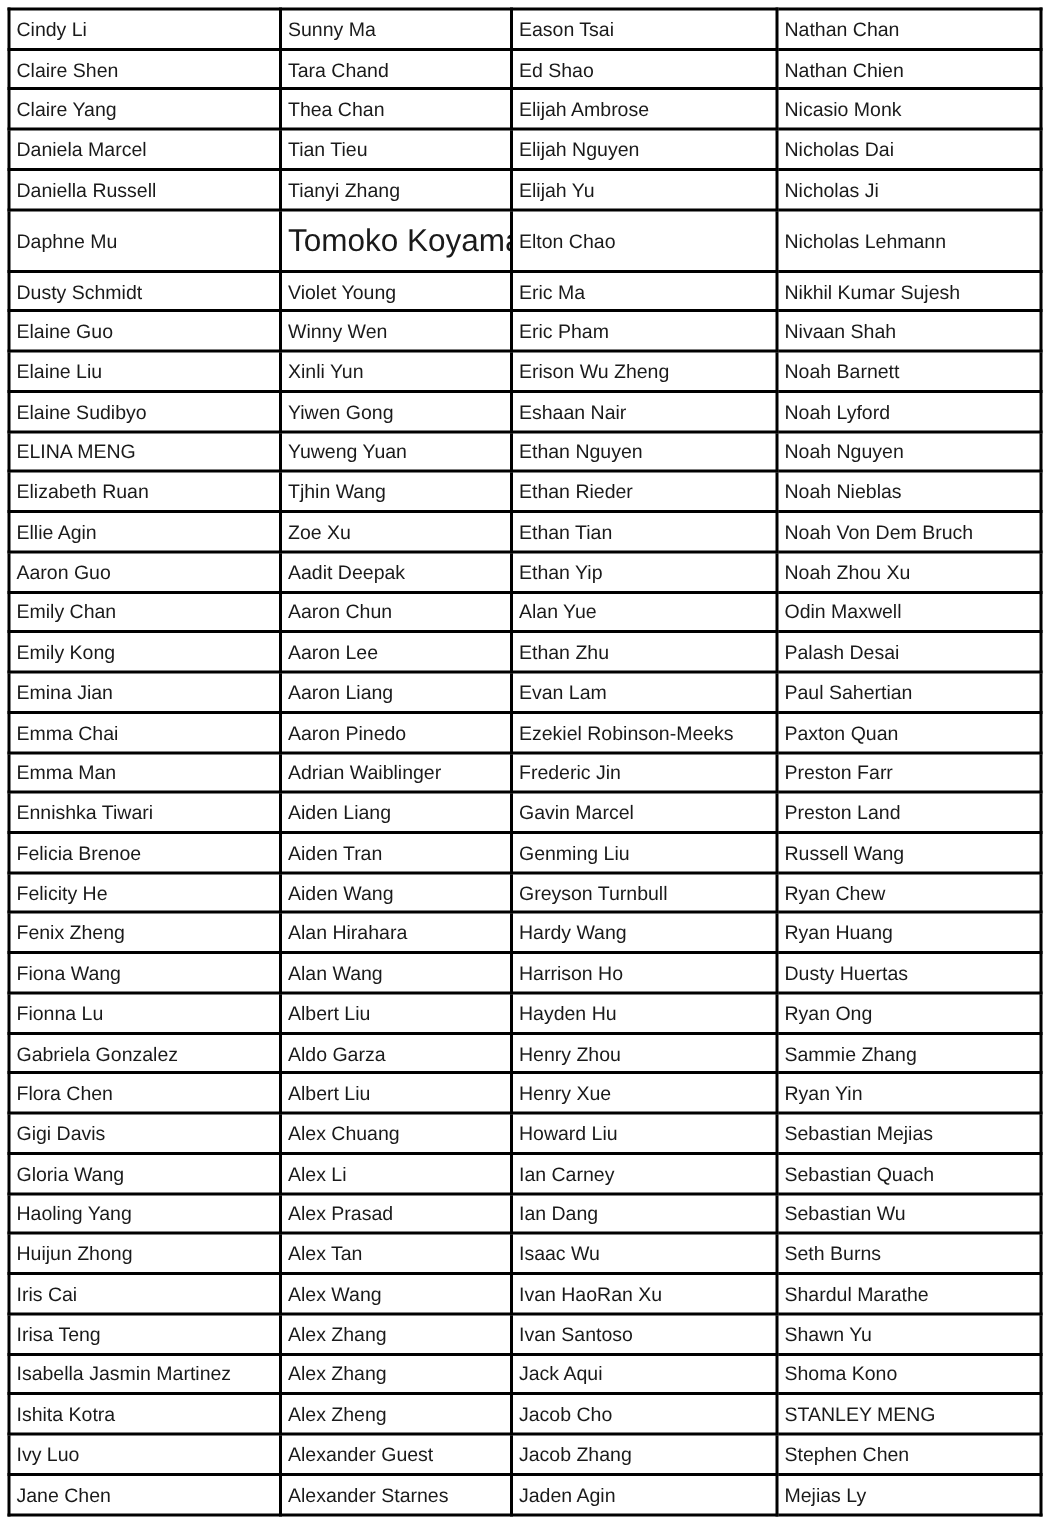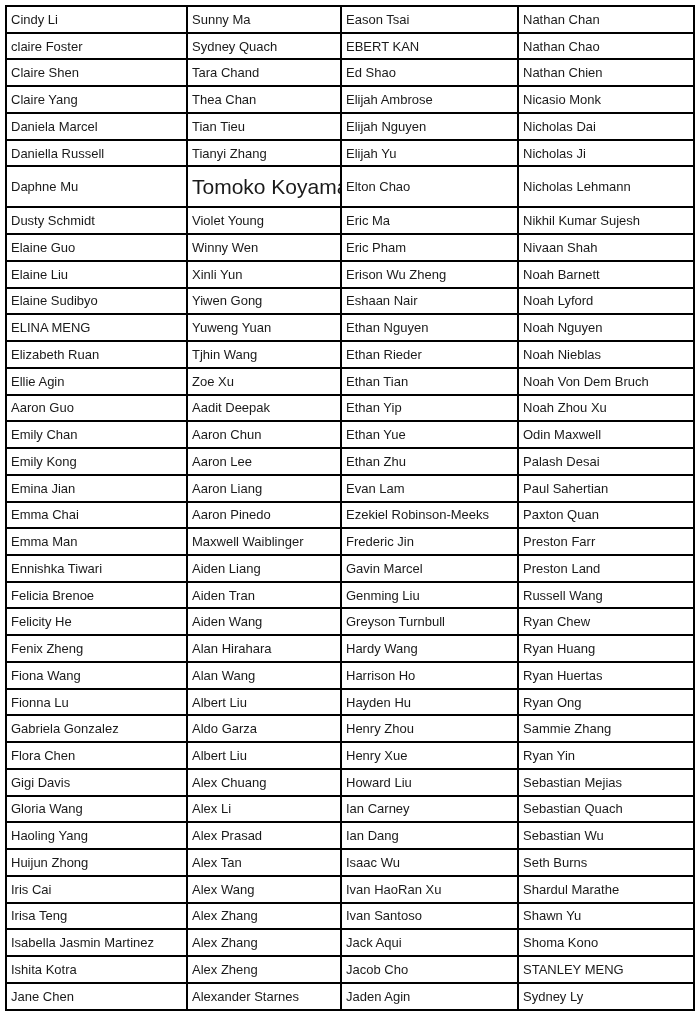--- a/index.html
+++ b/index.html
@@ -56,26 +56,20 @@
       <col class="c4">
     </colgroup>
     <tbody>
         <tr>
           <td>Cindy Li</td>
           <td>Sunny Ma</td>
           <td>Eason Tsai</td>
           <td>Nathan Chan</td>
         </tr>
         <tr>
-          <td>claire Foster</td>
-          <td>Sydney Quach</td>
-          <td>EBERT KAN</td>
-          <td>Nathan Chao</td>
-        </tr>
-        <tr>
           <td>Claire Shen</td>
           <td>Tara Chand</td>
           <td>Ed Shao</td>
           <td>Nathan Chien</td>
         </tr>
         <tr>
           <td>Claire Yang</td>
           <td>Thea Chan</td>
           <td>Elijah Ambrose</td>
           <td>Nicasio Monk</td>
@@ -142,21 +136,21 @@
         </tr>
         <tr>
           <td>Aaron Guo</td>
           <td>Aadit Deepak</td>
           <td>Ethan Yip</td>
           <td>Noah Zhou Xu</td>
         </tr>
         <tr>
           <td>Emily Chan</td>
           <td>Aaron Chun</td>
-          <td>Ethan Yue</td>
+          <td>Alan Yue</td>
           <td>Odin Maxwell</td>
         </tr>
         <tr>
           <td>Emily Kong</td>
           <td>Aaron Lee</td>
           <td>Ethan Zhu</td>
           <td>Palash Desai</td>
         </tr>
         <tr>
           <td>Emina Jian</td>
@@ -165,21 +159,21 @@
           <td>Paul Sahertian</td>
         </tr>
         <tr>
           <td>Emma Chai</td>
           <td>Aaron Pinedo</td>
           <td>Ezekiel Robinson-Meeks</td>
           <td>Paxton Quan</td>
         </tr>
         <tr>
           <td>Emma Man</td>
-          <td>Maxwell Waiblinger</td>
+          <td>Adrian Waiblinger</td>
           <td>Frederic Jin</td>
           <td>Preston Farr</td>
         </tr>
         <tr>
           <td>Ennishka Tiwari</td>
           <td>Aiden Liang</td>
           <td>Gavin Marcel</td>
           <td>Preston Land</td>
         </tr>
         <tr>
@@ -197,21 +191,21 @@
         <tr>
           <td>Fenix Zheng</td>
           <td>Alan Hirahara</td>
           <td>Hardy Wang</td>
           <td>Ryan Huang</td>
         </tr>
         <tr>
           <td>Fiona Wang</td>
           <td>Alan Wang</td>
           <td>Harrison Ho</td>
-          <td>Ryan Huertas</td>
+          <td>Dusty Huertas</td>
         </tr>
         <tr>
           <td>Fionna Lu</td>
           <td>Albert Liu</td>
           <td>Hayden Hu</td>
           <td>Ryan Ong</td>
         </tr>
         <tr>
           <td>Gabriela Gonzalez</td>
           <td>Aldo Garza</td>
@@ -266,20 +260,26 @@
           <td>Jack Aqui</td>
           <td>Shoma Kono</td>
         </tr>
         <tr>
           <td>Ishita Kotra</td>
           <td>Alex Zheng</td>
           <td>Jacob Cho</td>
           <td>STANLEY MENG</td>
         </tr>
         <tr>
+          <td>Ivy Luo</td>
+          <td>Alexander Guest</td>
+          <td>Jacob Zhang</td>
+          <td>Stephen Chen</td>
+        </tr>
+        <tr>
           <td>Jane Chen</td>
           <td>Alexander Starnes</td>
           <td>Jaden Agin</td>
-          <td>Sydney Ly</td>
+          <td>Mejias Ly</td>
         </tr>
       </tbody>
   </table>
 </div>
 
 </body></html>

